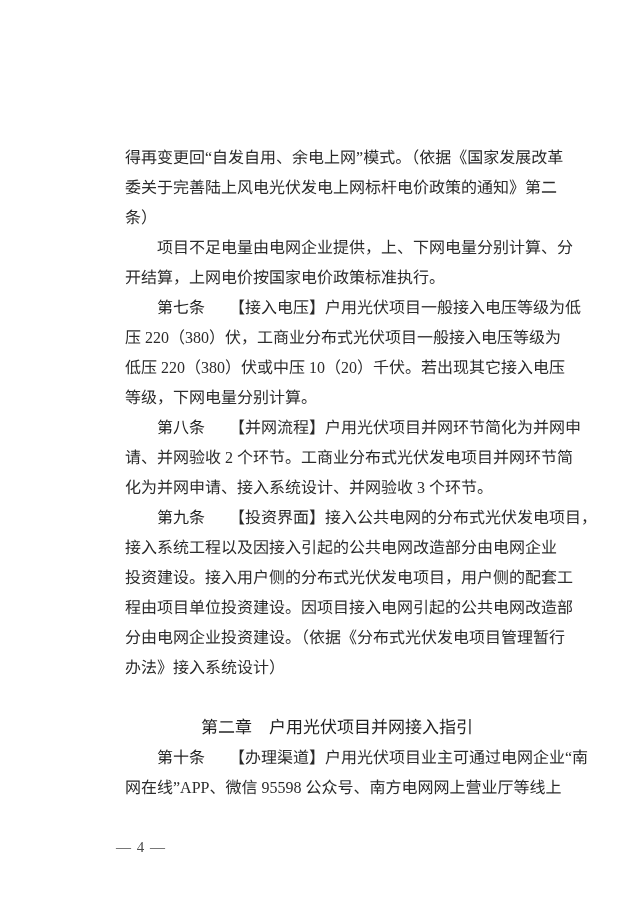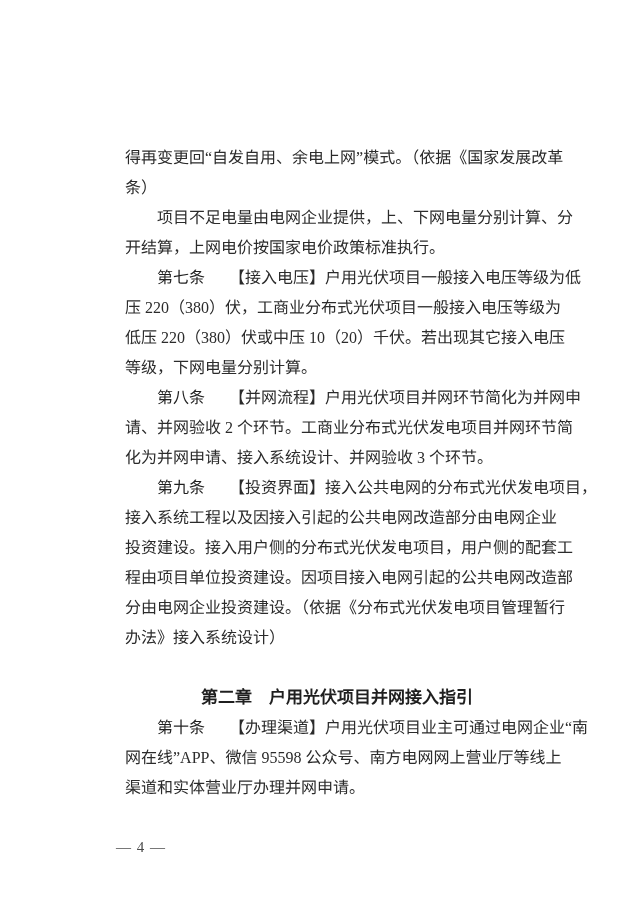--- a/index.html
+++ b/index.html
@@ -34,21 +34,21 @@
     font-family: "Liberation Sans", "DejaVu Sans", sans-serif;
     font-weight: 400;
     color: #1f1f1f;
   }
   .spacer { height: 30px; }
   .chapter {
     height: 30px;
     line-height: 30px;
     font-size: 17px;
     font-family: "Liberation Sans", "DejaVu Sans", sans-serif;
-    font-weight: 700;
+    font-weight: 400;
     color: #1f1f1f;
     text-align: center;
     text-align-last: center;
     white-space: nowrap;
   }
   .footer {
     position: absolute;
     left: 84px; top: 812px;
     height: 22px; line-height: 22px;
     font-size: 15px;
@@ -56,20 +56,21 @@
     letter-spacing: 1px;
   }
 </style>
 </head>
 <body>
 
 <div class="page">
   <main class="content">
 
     <div class="line fill"><span>得再变更回“自发自用、余电上网”模式。（依据《国家发展改革</span></div>
+    <div class="line fill"><span>委关于完善陆上风电光伏发电上网标杆电价政策的通知》第二</span></div>
     <div class="line"><span>条）</span></div>
 
     <div class="line fill indent"><span>项目不足电量由电网企业提供，上、下网电量分别计算、分</span></div>
     <div class="line"><span>开结算，上网电价按国家电价政策标准执行。</span></div>
 
     <div class="line fill indent"><span class="lead">第七条</span><span>　【接入电压】户用光伏项目一般接入电压等级为低</span></div>
     <div class="line fill"><span>压 220（380）伏，工商业分布式光伏项目一般接入电压等级为</span></div>
     <div class="line fill"><span>低压 220（380）伏或中压 10（20）千伏。若出现其它接入电压</span></div>
     <div class="line"><span>等级，下网电量分别计算。</span></div>
 
@@ -83,20 +84,19 @@
     <div class="line fill"><span>程由项目单位投资建设。因项目接入电网引起的公共电网改造部</span></div>
     <div class="line fill"><span>分由电网企业投资建设。（依据《分布式光伏发电项目管理暂行</span></div>
     <div class="line"><span>办法》接入系统设计）</span></div>
 
     <div class="spacer"></div>
 
     <h2 class="chapter">第二章　户用光伏项目并网接入指引</h2>
 
     <div class="line fill indent"><span class="lead">第十条</span><span>　【办理渠道】户用光伏项目业主可通过电网企业“南</span></div>
     <div class="line fill"><span>网在线”APP、微信 95598 公众号、南方电网网上营业厅等线上</span></div>
-    <div class="line"><span>渠道和实体营业厅办理并网申请。</span></div>
 
   </main>
 
   <footer class="footer">
     <span>— 4 —</span>
   </footer>
 </div>
 
 </body></html>

